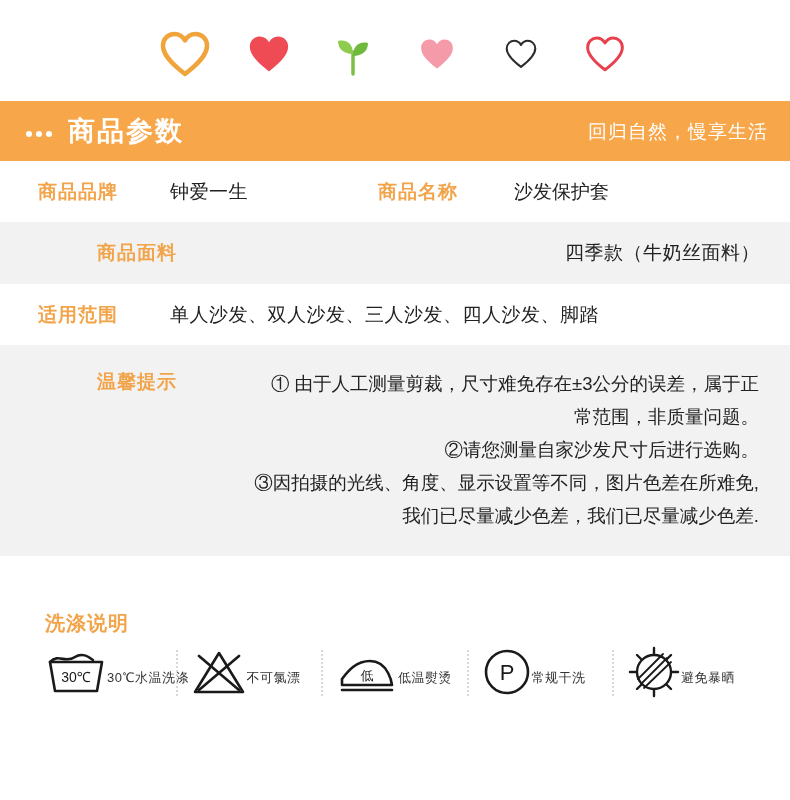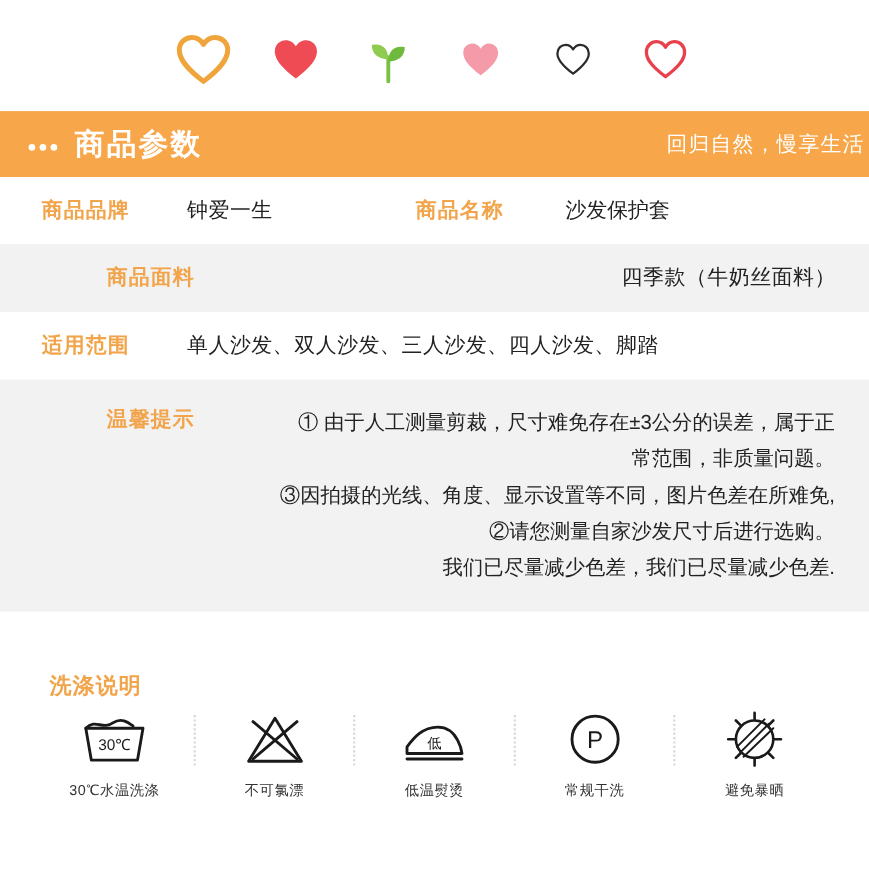--- a/index.html
+++ b/index.html
@@ -45,21 +45,21 @@
   .header-bar {
     position: absolute;
     top: 101px;
     left: 0;
     width: 790px;
     height: 60px;
     background: #f7a74a;
     display: flex;
     align-items: center;
     box-sizing: border-box;
-    padding: 0 4px 0 26px;
+    padding: 0 22px 0 26px;
   }
   .header-dots {
     display: flex;
     align-items: flex-end;
     gap: 4px;
     margin-right: 16px;
     margin-top: 6px;
   }
   .header-dots i {
     display: block;
@@ -173,21 +173,21 @@
     left: 45px;
     top: 68px;
     width: 700px;
     display: flex;
     align-items: flex-start;
     justify-content: space-between;
   }
   .wash-item {
     width: 118px;
     display: flex;
-    flex-direction: column;
+    flex-direction: row;
     align-items: center;
   }
   .wash-glyph {
     height: 52px;
     display: flex;
     align-items: center;
     justify-content: center;
   }
   .wash-label {
     margin-top: 12px;
@@ -271,22 +271,22 @@
     <div class="param-row white">
       <span class="cell-label">适用范围</span>
       <span class="cell-value">单人沙发、双人沙发、三人沙发、四人沙发、脚踏</span>
     </div>
 
     <div class="param-row alt" style="padding-top:22px;padding-bottom:24px;">
       <span class="cell-label">温馨提示</span>
       <span class="notes-value">
         <p>① 由于人工测量剪裁，尺寸难免存在±3公分的误差，属于正</p>
         <p>常范围，非质量问题。</p>
+        <p>②请您测量自家沙发尺寸后进行选购。</p>
         <p>③因拍摄的光线、角度、显示设置等不同，图片色差在所难免,</p>
-        <p>②请您测量自家沙发尺寸后进行选购。</p>
         <p>我们已尽量减少色差，我们已尽量减少色差.</p>
       </span>
     </div>
   </div>
 
   <div class="wash-section">
     <div class="wash-title">洗涤说明</div>
 
     <div class="wash-icons">
 

